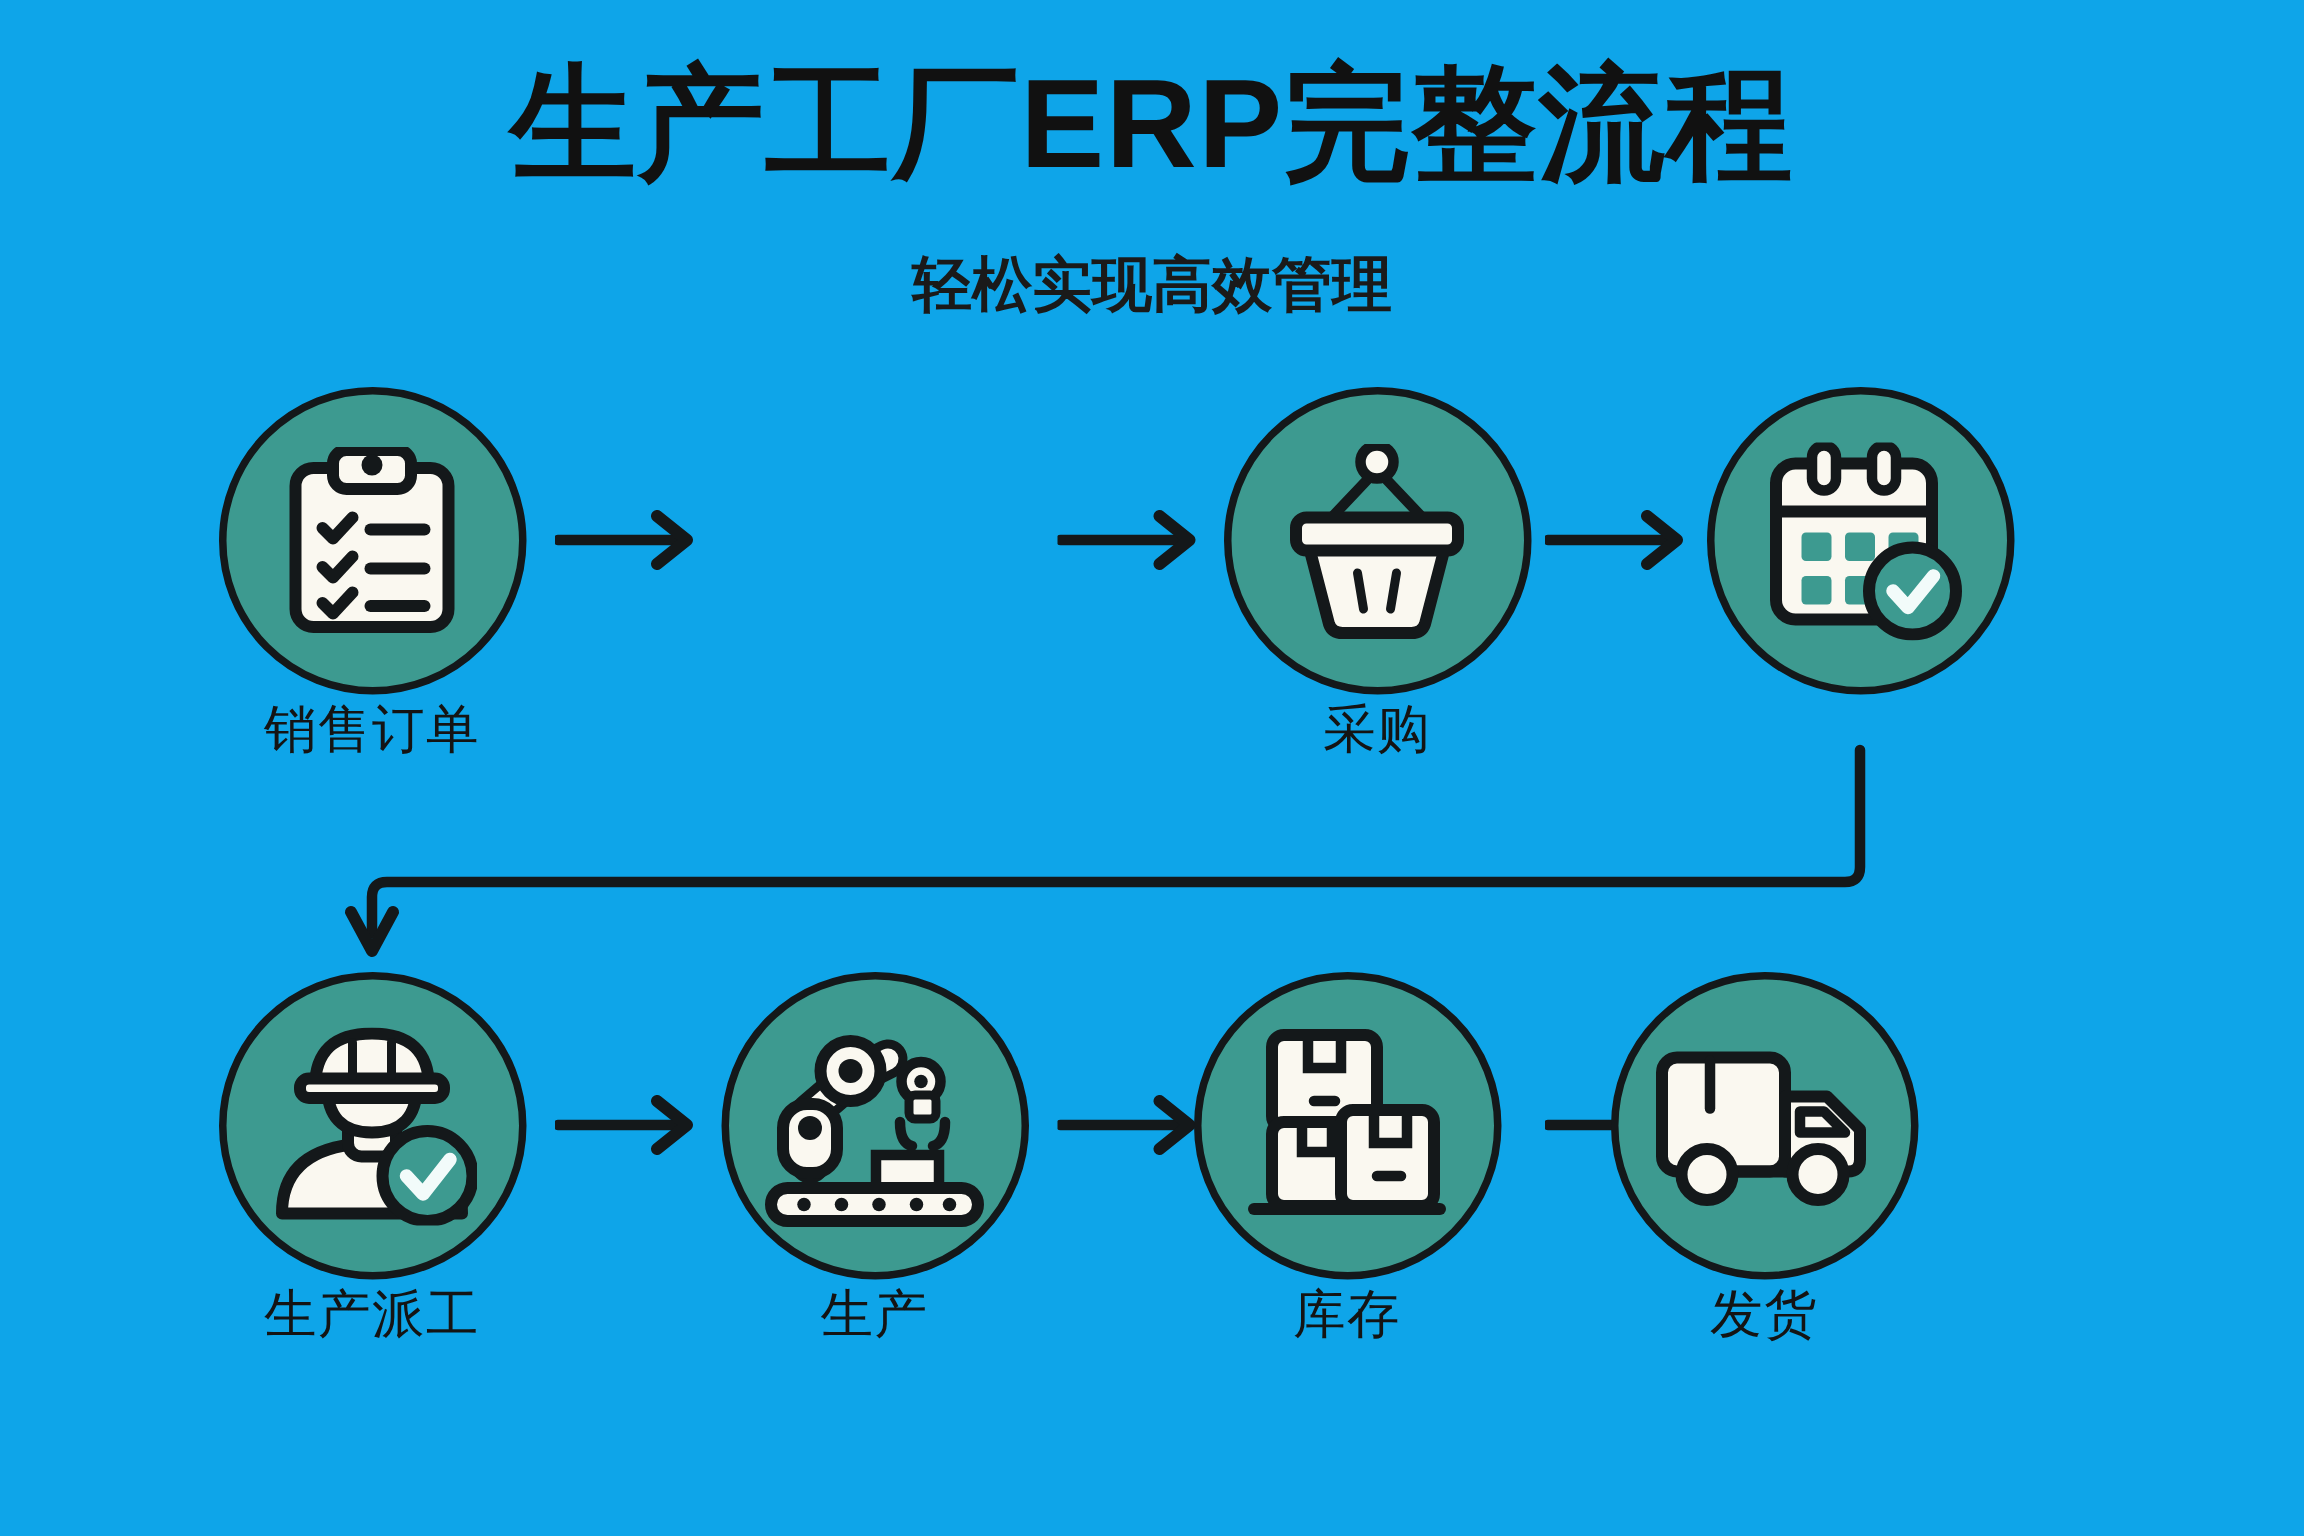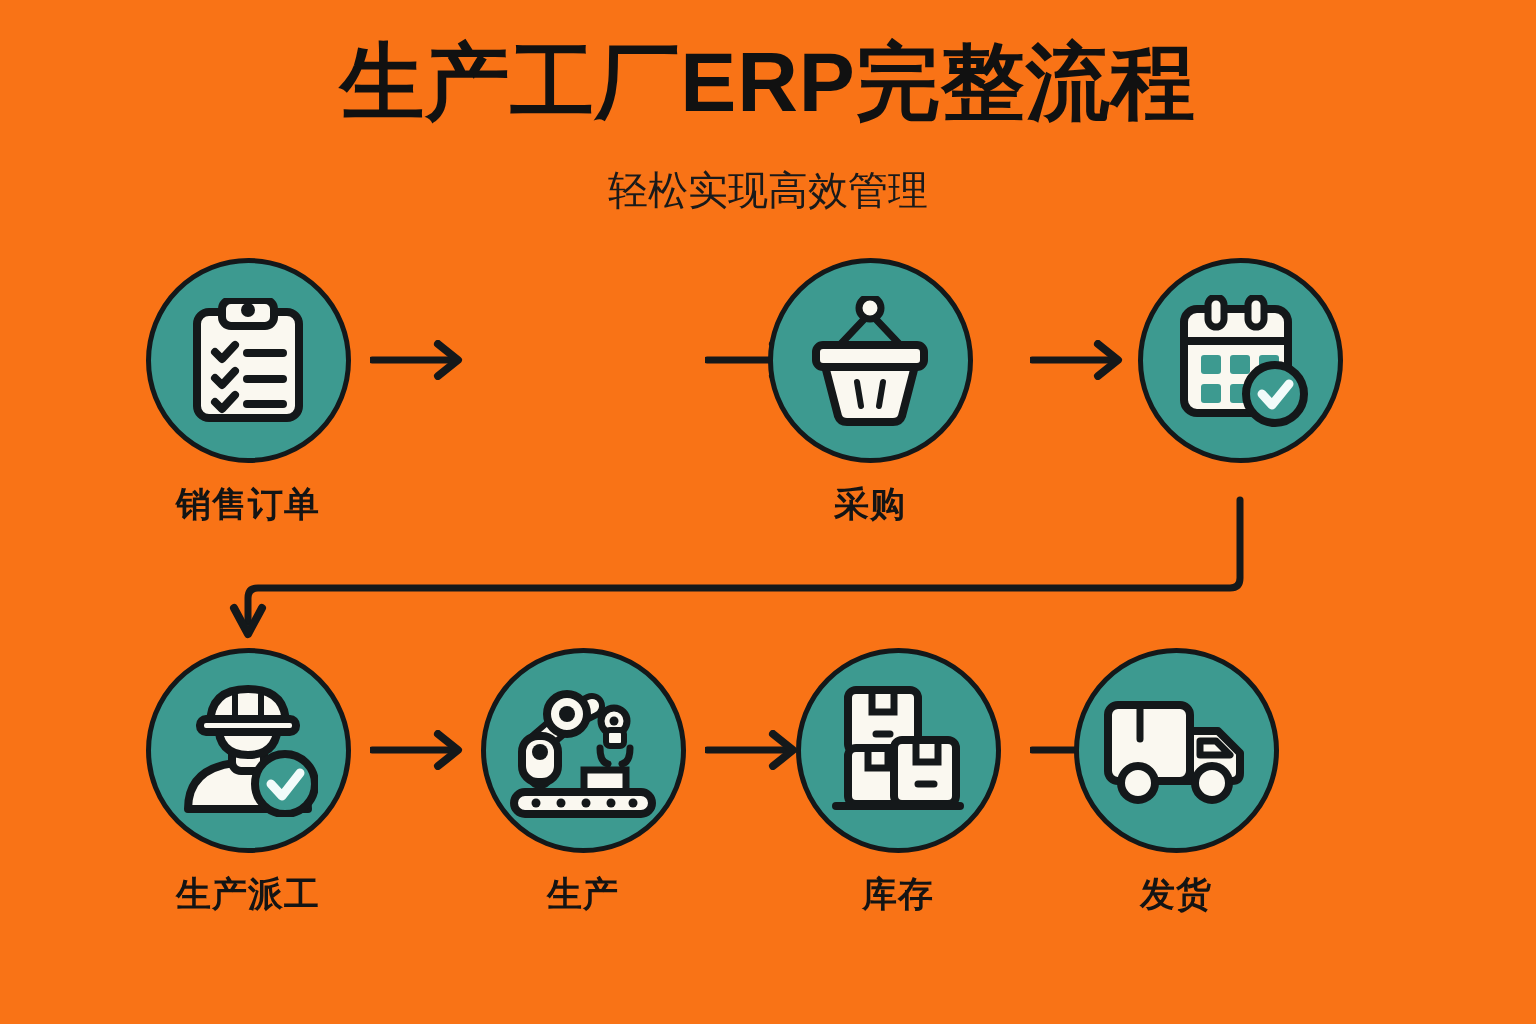--- a/index.html
+++ b/index.html
@@ -11,21 +11,21 @@
     height: 1024px;
     background: #FDFBF2;
     font-family: "Liberation Sans", "DejaVu Sans", sans-serif;
     overflow: hidden;
     position: relative;
   }
   #canvas {
     position: relative;
     width: 1536px;
     height: 1024px;
-    background: #f97316;
+    background: #0ea5e9;
   }
 
   
   .title {
     position: absolute;
     top: 38px;
     left: 0;
     width: 1536px;
     text-align: center;
     font-size: 84px;
@@ -36,21 +36,21 @@
     white-space: nowrap;
   }
   .subtitle {
     position: absolute;
     top: 168px;
     left: 0;
     width: 1536px;
     text-align: center;
     font-size: 40px;
     line-height: 1.1;
-    font-weight: 400;
+    font-weight: 700;
     color: #1A1A1A;
     white-space: nowrap;
   }
 
   
   .row {
     position: absolute;
     left: 0;
     width: 1536px;
     height: 300px;
@@ -77,23 +77,22 @@
     position: relative;
   }
   .circle svg {
     position: absolute;
     left: 50%;
     top: 50%;
     transform: translate(-50%, -50%);
     display: block;
   }
   .node-label {
-    margin-top: 18px;
     font-size: 35px;
-    font-weight: 700;
+    font-weight: 400;
     color: #141414;
     letter-spacing: 1px;
     white-space: nowrap;
   }
 
   
   .arrow {
     position: absolute;
     width: 100px;
     height: 40px;
@@ -148,21 +147,21 @@
     </div>
 
 
     <div class="arrow" style="left:755px">
       <svg width="100" height="40" viewBox="0 0 100 40">
         <line x1="2" y1="20" x2="82" y2="20" stroke="#14181A" stroke-width="7" stroke-linecap="round"></line>
         <polyline points="68,4 88,20 68,36" fill="none" stroke="#14181A" stroke-width="8" stroke-linecap="round" stroke-linejoin="round"></polyline>
       </svg>
     </div>
 
-    <div class="node" style="left:870px">
+    <div class="node" style="left:918px">
       <div class="circle">
         <svg width="124" height="130" viewBox="0 0 124 130">
           <g fill="none" stroke="#14181A" stroke-width="7" stroke-linecap="round">
             <line x1="62" y1="17" x2="27" y2="54"></line>
             <line x1="62" y1="17" x2="97" y2="54"></line>
           </g>
           <circle cx="62" cy="12" r="11" fill="#FAF8F0" stroke="#14181A" stroke-width="7"></circle>
           <path d="M16 66 L108 66 L94 120 Q92 126 85 126 L39 126 Q32 126 30 120 Z" fill="#FAF8F0" stroke="#14181A" stroke-width="8" stroke-linejoin="round"></path>
           <rect x="8" y="49" width="108" height="22" rx="7" fill="#FAF8F0" stroke="#14181A" stroke-width="8"></rect>
           <g stroke="#14181A" stroke-width="6" stroke-linecap="round">

